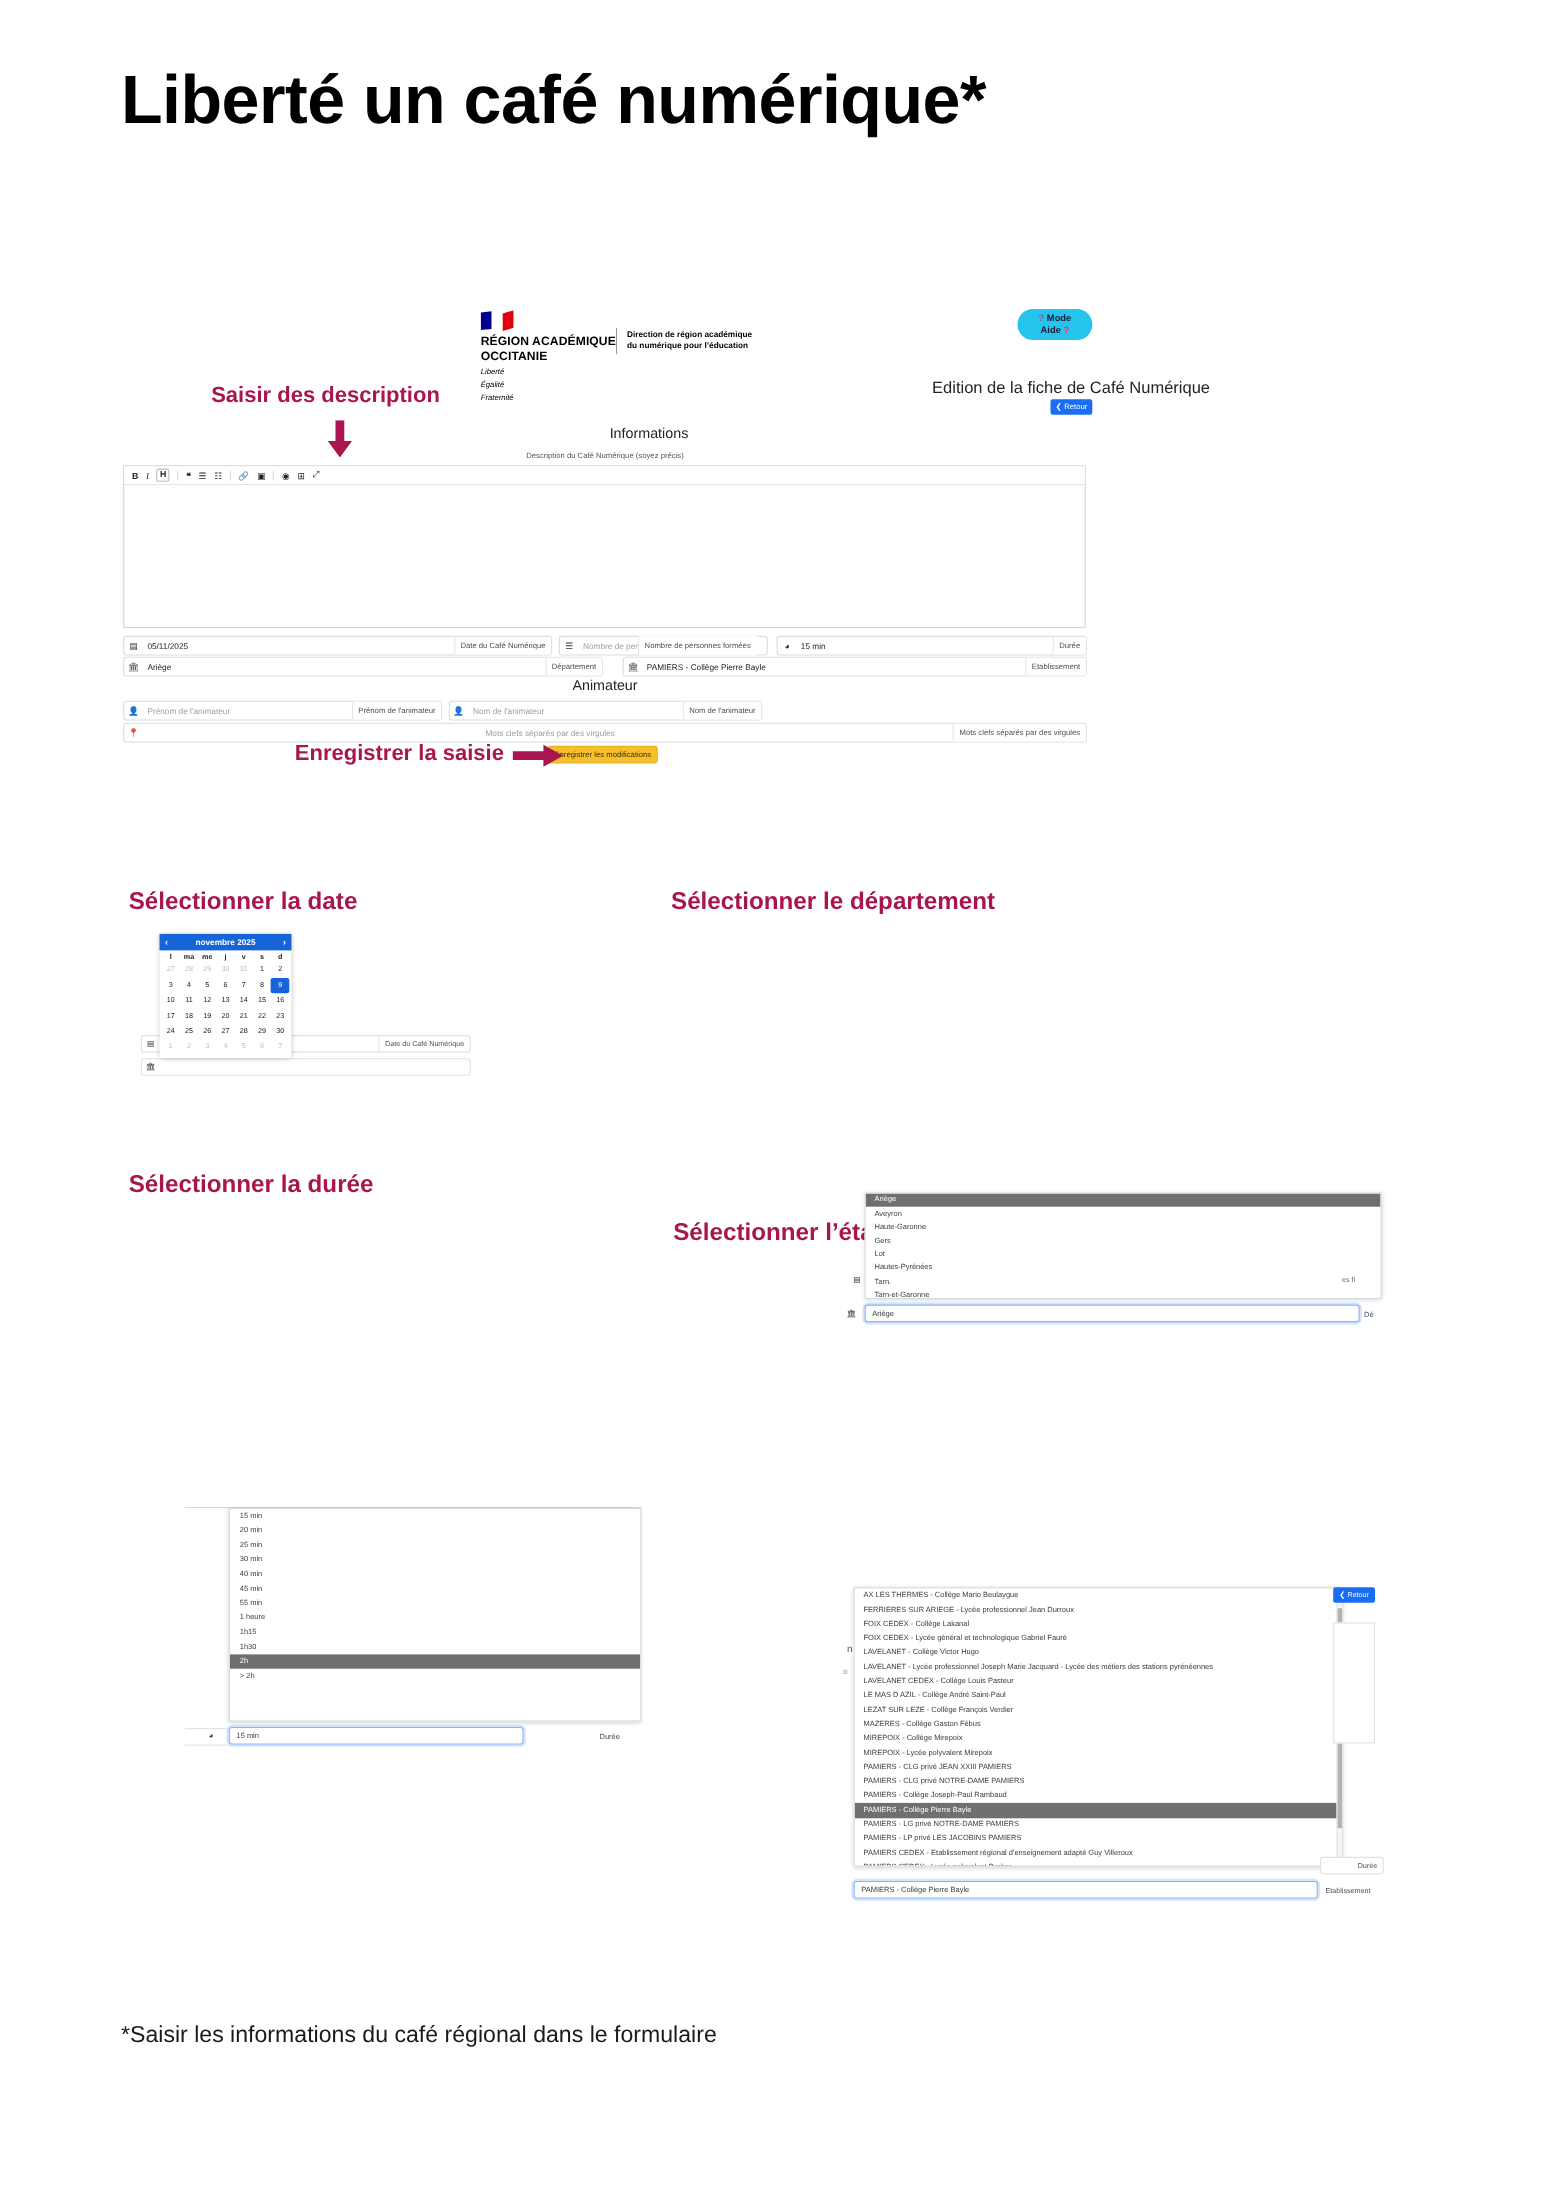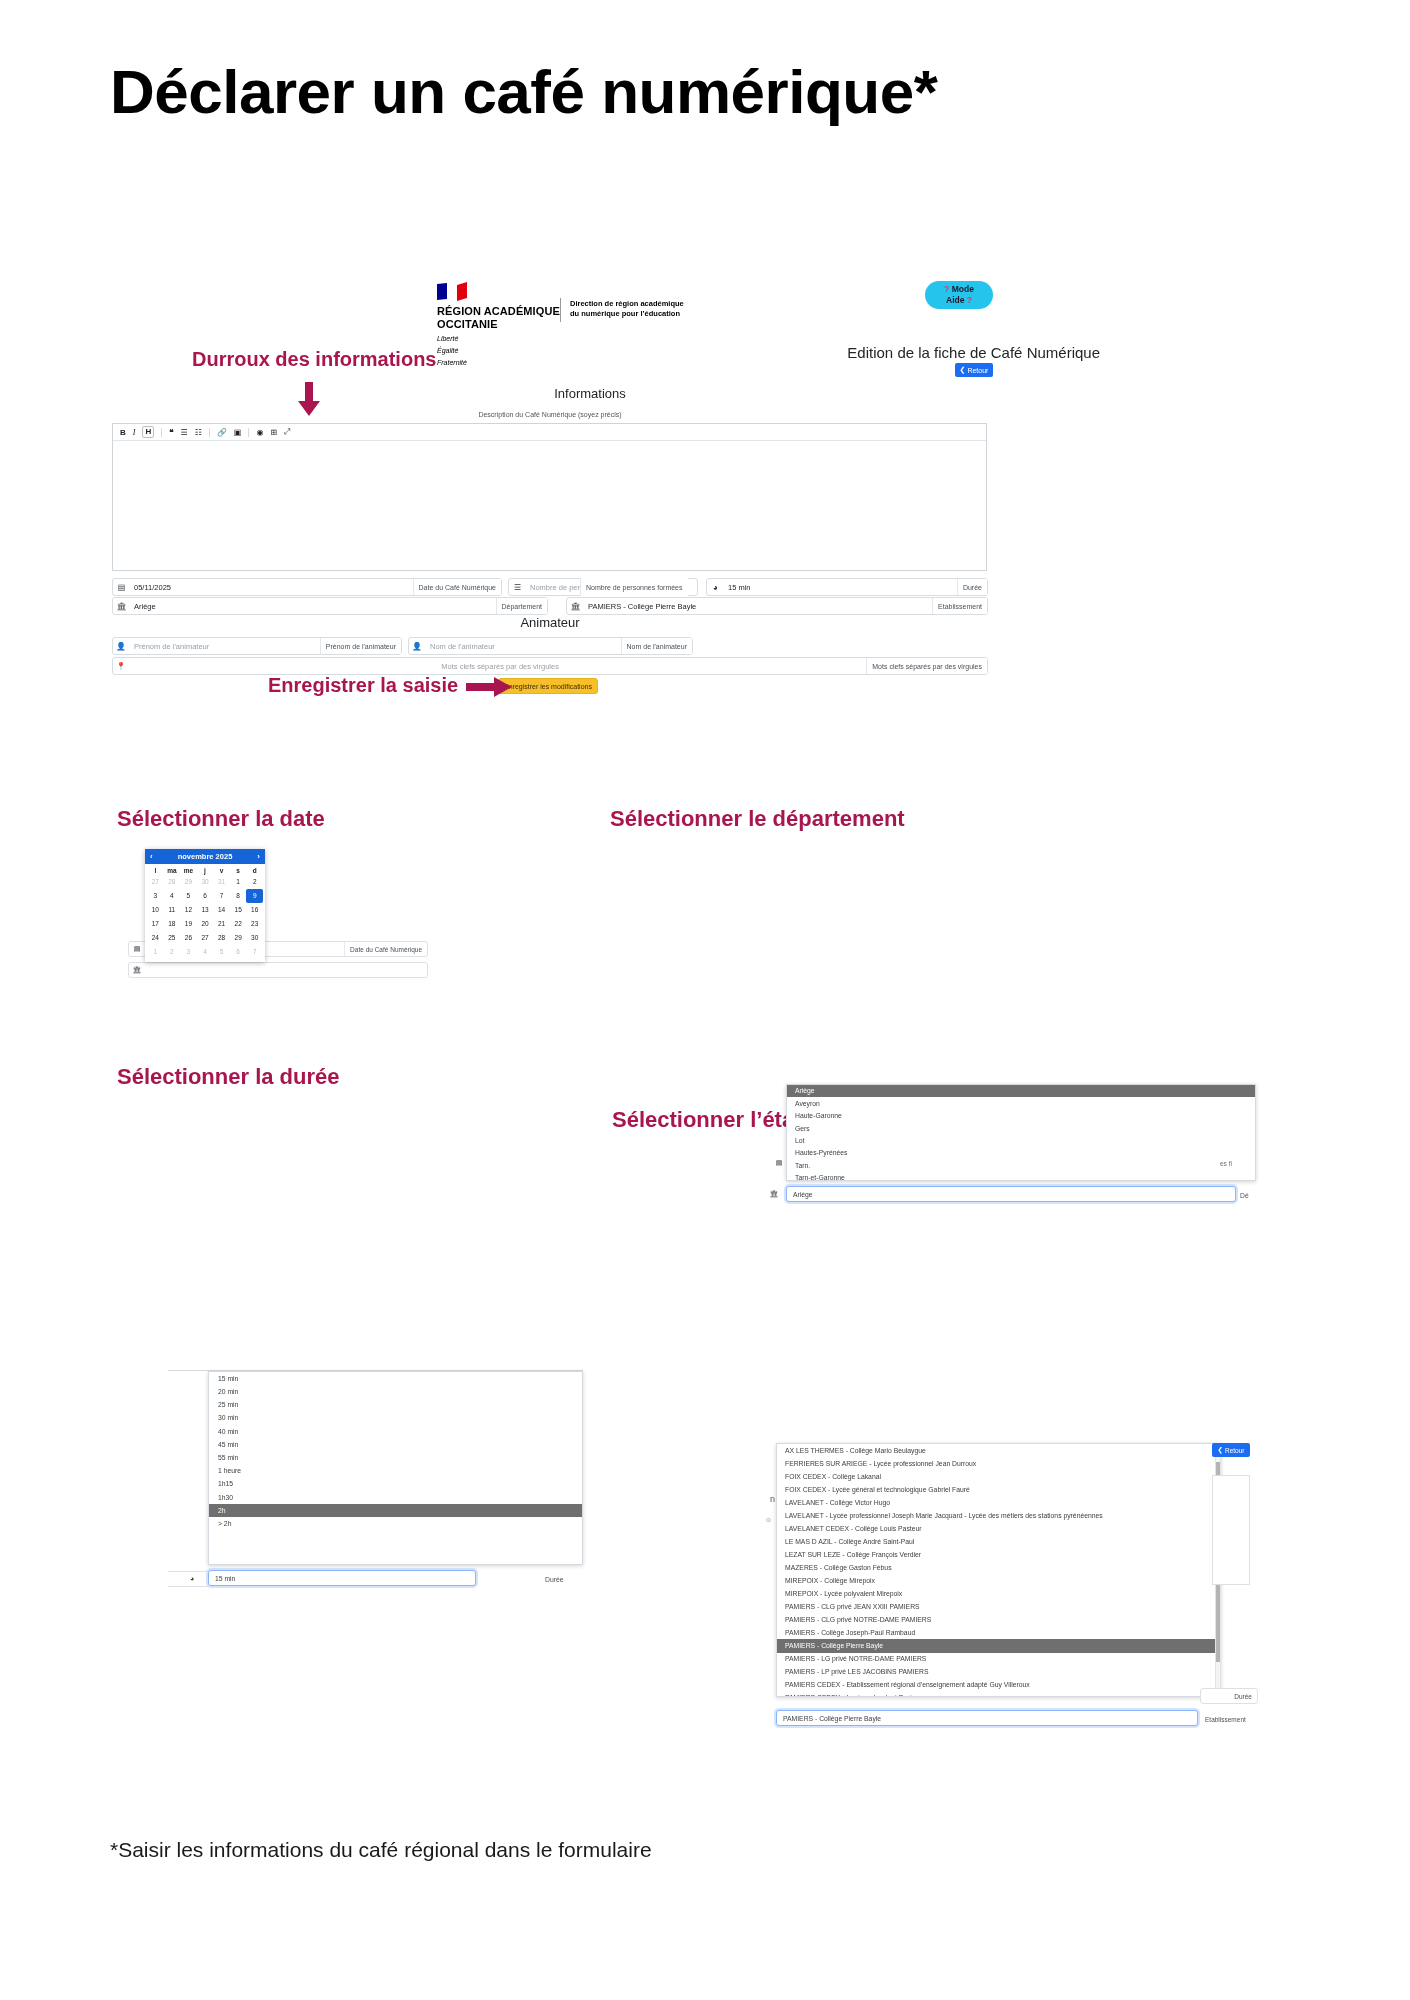--- a/index.html
+++ b/index.html
@@ -122,21 +122,21 @@
   .dd .opt.sel { background:#6f6f6f; color:#fff; }
 
   .input-focus { border:1px solid #8ab4f8 !important; box-shadow:0 0 0 2px rgba(66,133,244,.22); }
 
   
   #footnote { left:110px; top:1838px; font-size:21px; color:#1a1a1a; }
 </style>
 </head>
 <body>
 
-<div class="abs" id="page-title">Déclarer un café numérique*</div>
+<div class="abs" id="page-title">Liberté un café numérique*</div>
 
 <div class="abs" id="app-window"></div>
 
 <div class="abs" id="brand-block">
   <svg class="brand-flag" viewBox="0 0 30 20">
     <path d="M0 2 L10 1 L10 17 L0 18 Z" fill="#000091"></path>
     <path d="M10 1 L20 3 L20 19 L10 17 Z" fill="#ffffff"></path>
     <path d="M20 3 L30 0 L30 16 L20 19 Z" fill="#e1000f"></path>
   </svg>
   <div class="brand-name">RÉGION ACADÉMIQUE</div>
@@ -227,21 +227,21 @@
 </div>
 
 <div class="field" style="left:112px; top:657px; width:876px;">
   <div class="f-icon">📍</div>
   <div class="f-val ph" style="justify-content:center;">Mots clefs séparés par des virgules</div>
   <div class="f-tag">Mots clefs séparés par des virgules</div>
 </div>
 
 <div class="abs" id="btn-save">Enregistrer les modifications</div>
 
-<div class="abs annot" id="annot-saisir">Durroux des informations</div>
+<div class="abs annot" id="annot-saisir">Saisir des description</div>
 <svg class="abs" id="arrow-down" viewBox="0 0 26 34">
   <path d="M9 0 h8 v19 h7 L13 34 L2 19 h7 Z" fill="#a9164f"></path>
 </svg>
 
 <div class="abs annot" id="annot-enregistrer">Enregistrer la saisie</div>
 <svg class="abs" id="arrow-right" viewBox="0 0 46 22">
   <path d="M0 7 h28 V1 L46 11 L28 21 v-6 H0 Z" fill="#a9164f"></path>
 </svg>
 
 <div class="abs annot" id="annot-date">Sélectionner la date</div>

